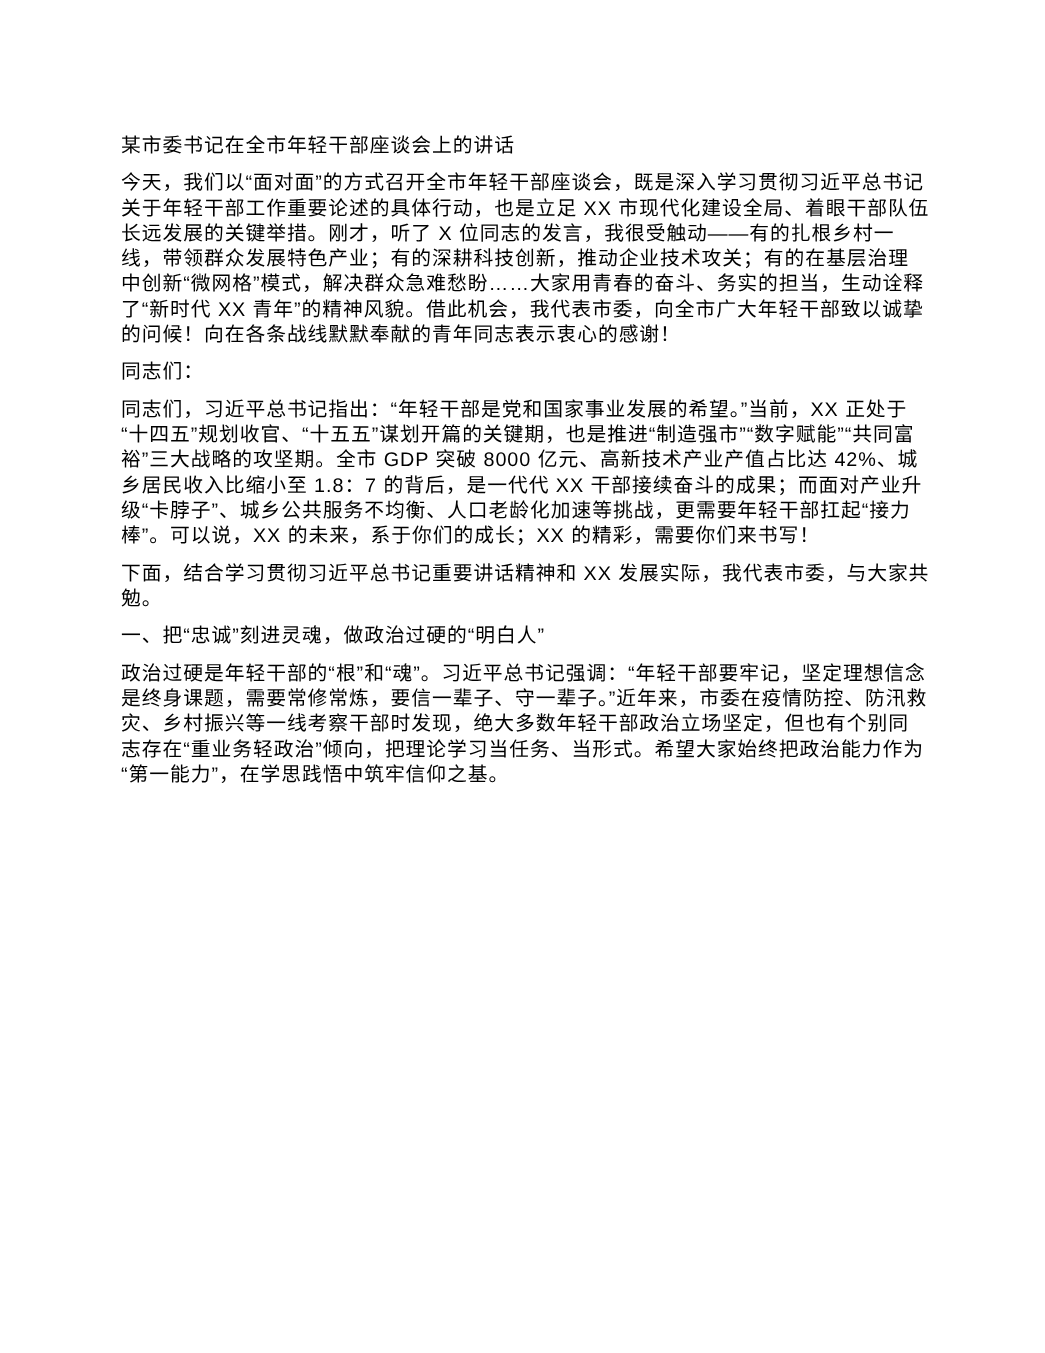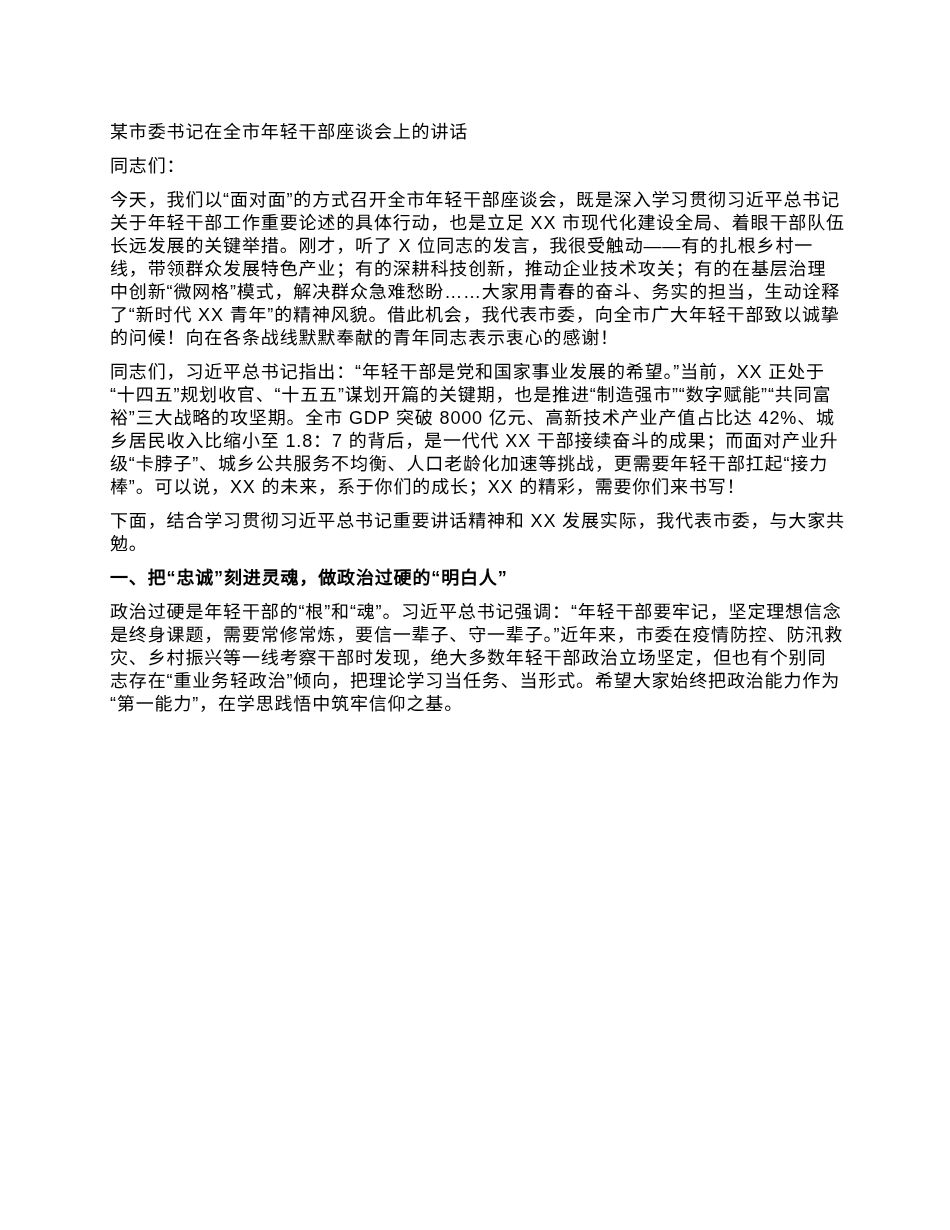--- a/index.html
+++ b/index.html
@@ -24,29 +24,29 @@
     margin: 0 0 11px 0;
     font-size: 18px;
     line-height: 23px;
     letter-spacing: 0.85px;
     color: #000000;
     font-weight: normal;
     text-align: left;
     word-break: break-all;
   }
   .content p.heading {
-    font-weight: bold;
+    font-weight: normal;
   }
 </style>
 </head>
 <body>
 
 <div class="page">
   <div class="content">
     <p>某市委书记在全市年轻干部座谈会上的讲话</p>
+    <p>今天，我们以“面对面”的方式召开全市年轻干部座谈会，既是深入学习贯彻习近平总书记关于年轻干部工作重要论述的具体行动，也是立足 XX 市现代化建设全局、着眼干部队伍长远发展的关键举措。刚才，听了 X 位同志的发言，我很受触动——有的扎根乡村一线，带领群众发展特色产业；有的深耕科技创新，推动企业技术攻关；有的在基层治理中创新“微网格”模式，解决群众急难愁盼……大家用青春的奋斗、务实的担当，生动诠释了“新时代 XX 青年”的精神风貌。借此机会，我代表市委，向全市广大年轻干部致以诚挚的问候！向在各条战线默默奉献的青年同志表示衷心的感谢！</p>
     <p>同志们：</p>
-    <p>今天，我们以“面对面”的方式召开全市年轻干部座谈会，既是深入学习贯彻习近平总书记关于年轻干部工作重要论述的具体行动，也是立足 XX 市现代化建设全局、着眼干部队伍长远发展的关键举措。刚才，听了 X 位同志的发言，我很受触动——有的扎根乡村一线，带领群众发展特色产业；有的深耕科技创新，推动企业技术攻关；有的在基层治理中创新“微网格”模式，解决群众急难愁盼……大家用青春的奋斗、务实的担当，生动诠释了“新时代 XX 青年”的精神风貌。借此机会，我代表市委，向全市广大年轻干部致以诚挚的问候！向在各条战线默默奉献的青年同志表示衷心的感谢！</p>
     <p>同志们，习近平总书记指出：“年轻干部是党和国家事业发展的希望。”当前，XX 正处于“十四五”规划收官、“十五五”谋划开篇的关键期，也是推进“制造强市”“数字赋能”“共同富裕”三大战略的攻坚期。全市 GDP 突破 8000 亿元、高新技术产业产值占比达 42%、城乡居民收入比缩小至 1.8：7 的背后，是一代代 XX 干部接续奋斗的成果；而面对产业升级“卡脖子”、城乡公共服务不均衡、人口老龄化加速等挑战，更需要年轻干部扛起“接力棒”。可以说，XX 的未来，系于你们的成长；XX 的精彩，需要你们来书写！</p>
     <p>下面，结合学习贯彻习近平总书记重要讲话精神和 XX 发展实际，我代表市委，与大家共勉。</p>
     <p class="heading">一、把“忠诚”刻进灵魂，做政治过硬的“明白人”</p>
     <p>政治过硬是年轻干部的“根”和“魂”。习近平总书记强调：“年轻干部要牢记，坚定理想信念是终身课题，需要常修常炼，要信一辈子、守一辈子。”近年来，市委在疫情防控、防汛救灾、乡村振兴等一线考察干部时发现，绝大多数年轻干部政治立场坚定，但也有个别同志存在“重业务轻政治”倾向，把理论学习当任务、当形式。希望大家始终把政治能力作为“第一能力”，在学思践悟中筑牢信仰之基。</p>
   </div>
 </div>
 
 </body></html>

